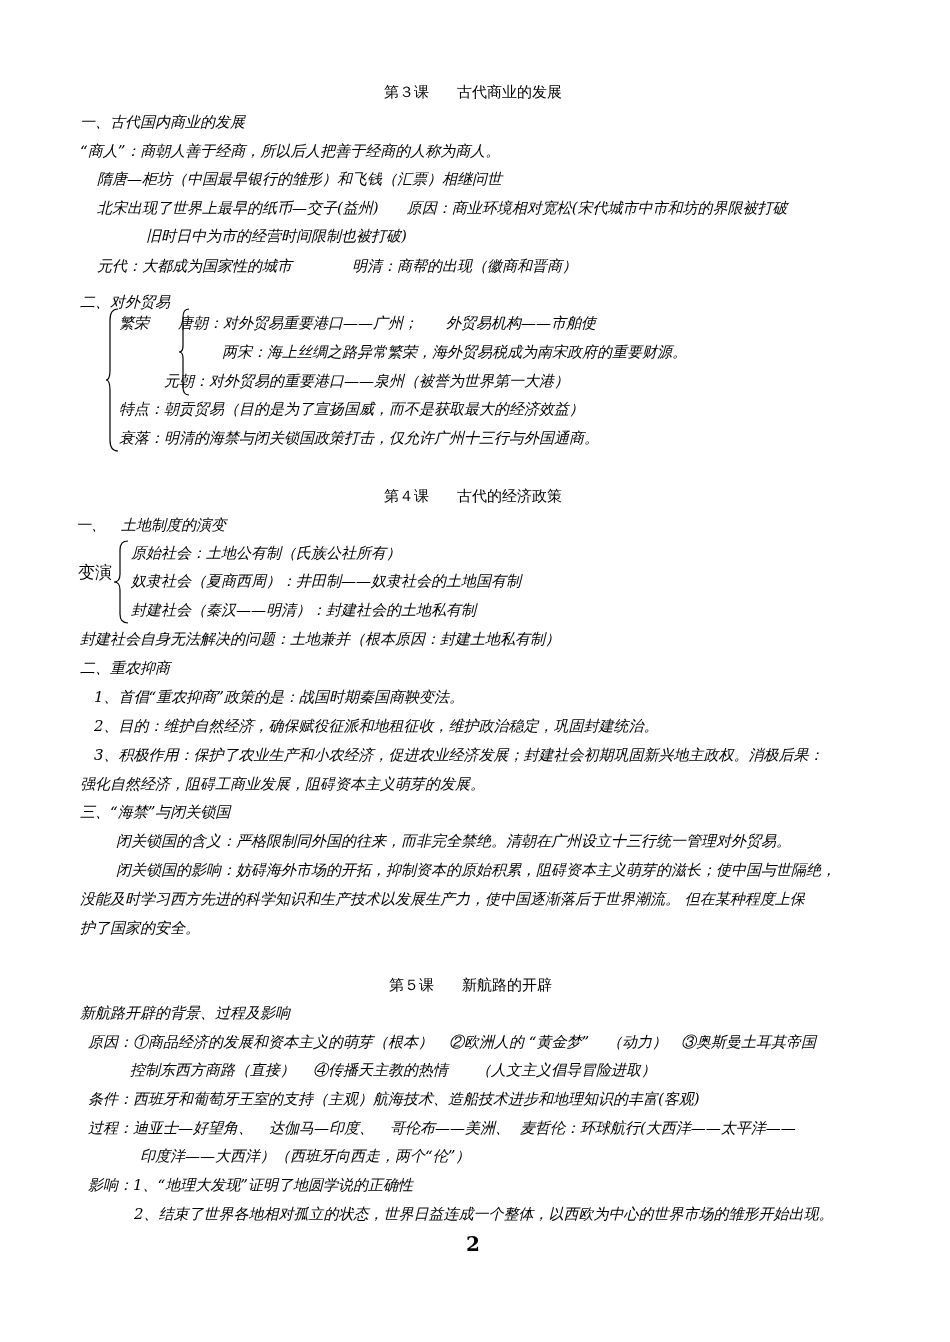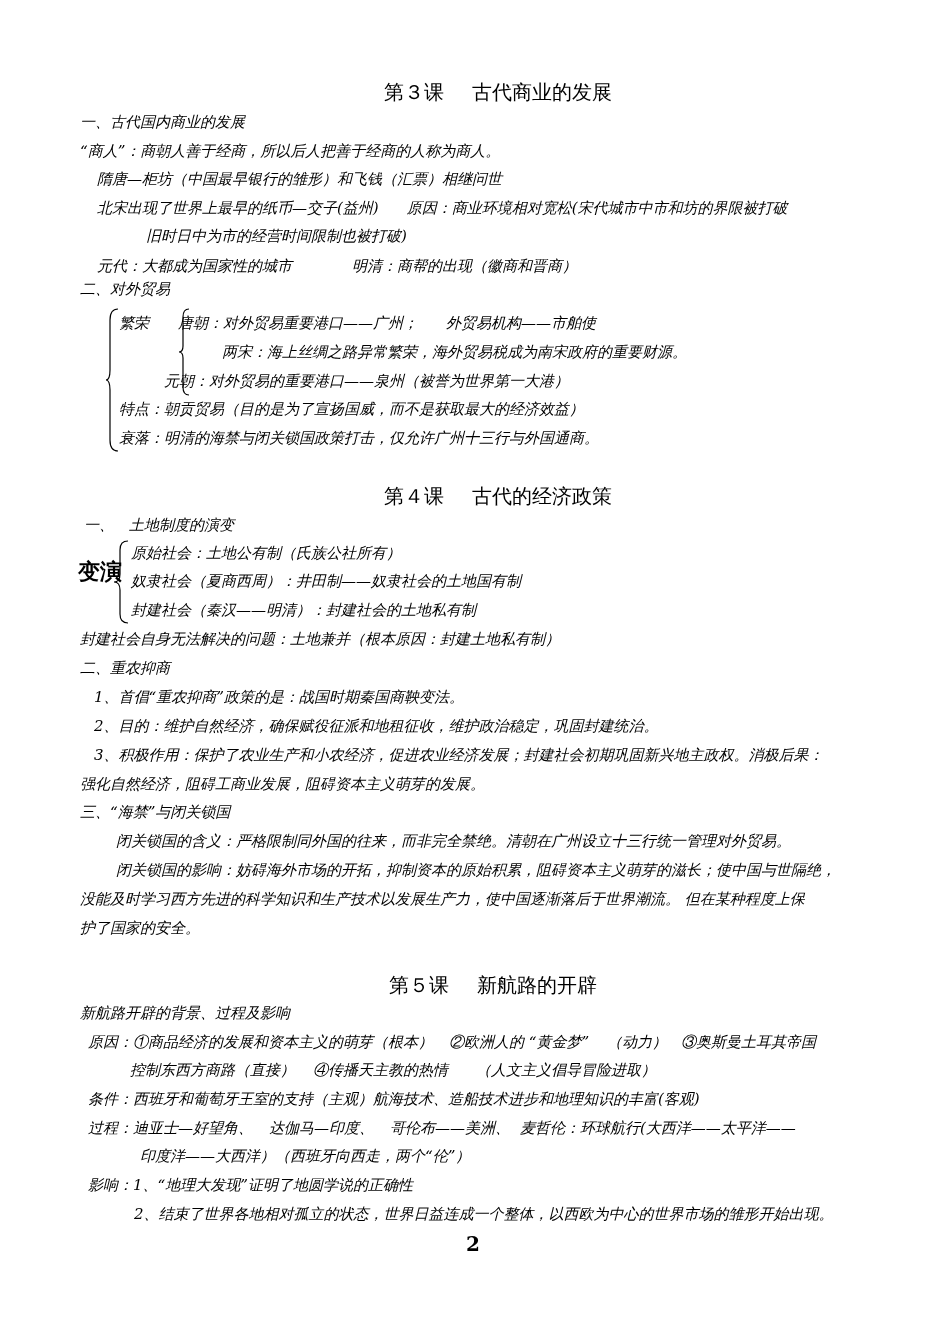--- a/index.html
+++ b/index.html
@@ -1,23 +1,23 @@
 <!DOCTYPE html>
 <html><head>
 <meta charset="utf-8">
 <style>
   html, body { margin: 0; padding: 0; background: #ffffff; }
   body { width: 950px; height: 1342px; position: relative; overflow: hidden;
          font-family: "DejaVu Serif", "Liberation Serif", serif; color: #000; }
   .line { position: absolute; font-size: 15px; line-height: 20px; white-space: nowrap; font-style: italic; }
-  .title { position: absolute; font-size: 20px; line-height: 20px; white-space: nowrap; text-align: right; }
+  .title { position: absolute; font-size: 15px; line-height: 20px; white-space: nowrap; text-align: right; }
   .gap { display: inline-block; width: 28px; }
   .gap-lg { display: inline-block; width: 60px; }
   .bold-label { position: absolute; font-family: "DejaVu Sans", "Liberation Sans", sans-serif;
-                font-weight: bold; font-size: 22px; line-height: 20px; }
+                font-weight: normal; font-size: 17px; line-height: 20px; }
   .page-num { position: absolute; font-weight: bold; font-size: 20px; left: 466px; top: 1232px; }
   svg.brace { position: absolute; overflow: visible; }
 </style>
 </head>
 <body>
 
 <div class="title" style="left:384px; top:82px;">
   <span>第３课</span><span class="gap"></span><span>古代商业的发展</span>
 </div>
 
@@ -25,21 +25,21 @@
 <div class="line" style="left:80px; top:141px;">“商人”：商朝人善于经商，所以后人把善于经商的人称为商人。</div>
 <div class="line" style="left:97px; top:169px;">隋唐—柜坊（中国最早银行的雏形）和飞钱（汇票）相继问世</div>
 <div class="line" style="left:97px; top:198px;">
   <span>北宋出现了世界上最早的纸币—交子(益州)</span><span class="gap"></span><span>原因：商业环境相对宽松(宋代城市中市和坊的界限被打破</span>
 </div>
 <div class="line" style="left:146px; top:226px;">旧时日中为市的经营时间限制也被打破)</div>
 <div class="line" style="left:97px; top:256px;">
   <span>元代：大都成为国家性的城市</span><span class="gap-lg"></span><span>明清：商帮的出现（徽商和晋商）</span>
 </div>
 
-<div class="line" style="left:80px; top:279px;">二、对外贸易</div>
+<div class="line" style="left:80px; top:292px;">二、对外贸易</div>
 
 <svg class="brace" style="left:105px; top:308px;" width="14" height="144" viewBox="0 0 14 144">
   <path d="M13 1 Q5 1 5 12 L5 62 Q5 72 1 72 Q5 72 5 82 L5 132 Q5 143 13 143" fill="none" stroke="#000" stroke-width="1.2"></path>
 </svg>
 <svg class="brace" style="left:178px; top:308px;" width="12" height="88" viewBox="0 0 12 88">
   <path d="M11 1 Q5 1 5 9 L5 38 Q5 44 1 44 Q5 44 5 50 L5 79 Q5 87 11 87" fill="none" stroke="#000" stroke-width="1.2"></path>
 </svg>
 
 <div class="line" style="left:119px; top:313px;">繁荣</div>
 <div class="line" style="left:178px; top:313px;">
@@ -47,21 +47,21 @@
 </div>
 <div class="line" style="left:178px; top:342px;margin-left:44px;">两宋：海上丝绸之路异常繁荣，海外贸易税成为南宋政府的重要财源。</div>
 <div class="line" style="left:164px; top:371px;">元朝：对外贸易的重要港口——泉州（被誉为世界第一大港）</div>
 <div class="line" style="left:119px; top:399px;">特点：朝贡贸易（目的是为了宣扬国威，而不是获取最大的经济效益）</div>
 <div class="line" style="left:119px; top:428px;">衰落：明清的海禁与闭关锁国政策打击，仅允许广州十三行与外国通商。</div>
 
 <div class="title" style="left:384px; top:486px;">
   <span>第４课</span><span class="gap"></span><span>古代的经济政策</span>
 </div>
 
-<div class="line" style="left:84px; top:515px;text-align:right;">一、　土地制度的演变</div>
+<div class="line" style="left:76px; top:515px;text-align:right;">一、　土地制度的演变</div>
 
 <div class="bold-label" style="left:78px; top:562px;">变演</div>
 <svg class="brace" style="left:113px; top:540px;" width="16" height="84" viewBox="0 0 16 84">
   <path d="M15 1 Q7 1 7 10 L7 34 Q7 42 1 42 Q7 42 7 50 L7 74 Q7 83 15 83" fill="none" stroke="#000" stroke-width="1.2"></path>
 </svg>
 <div class="line" style="left:131px; top:543px;">原始社会：土地公有制（氏族公社所有）</div>
 <div class="line" style="left:131px; top:571px;">奴隶社会（夏商西周）：井田制——奴隶社会的土地国有制</div>
 <div class="line" style="left:131px; top:600px;">封建社会（秦汉——明清）：封建社会的土地私有制</div>
 <div class="line" style="left:80px; top:629px;">封建社会自身无法解决的问题：土地兼并（根本原因：封建土地私有制）</div>
 

